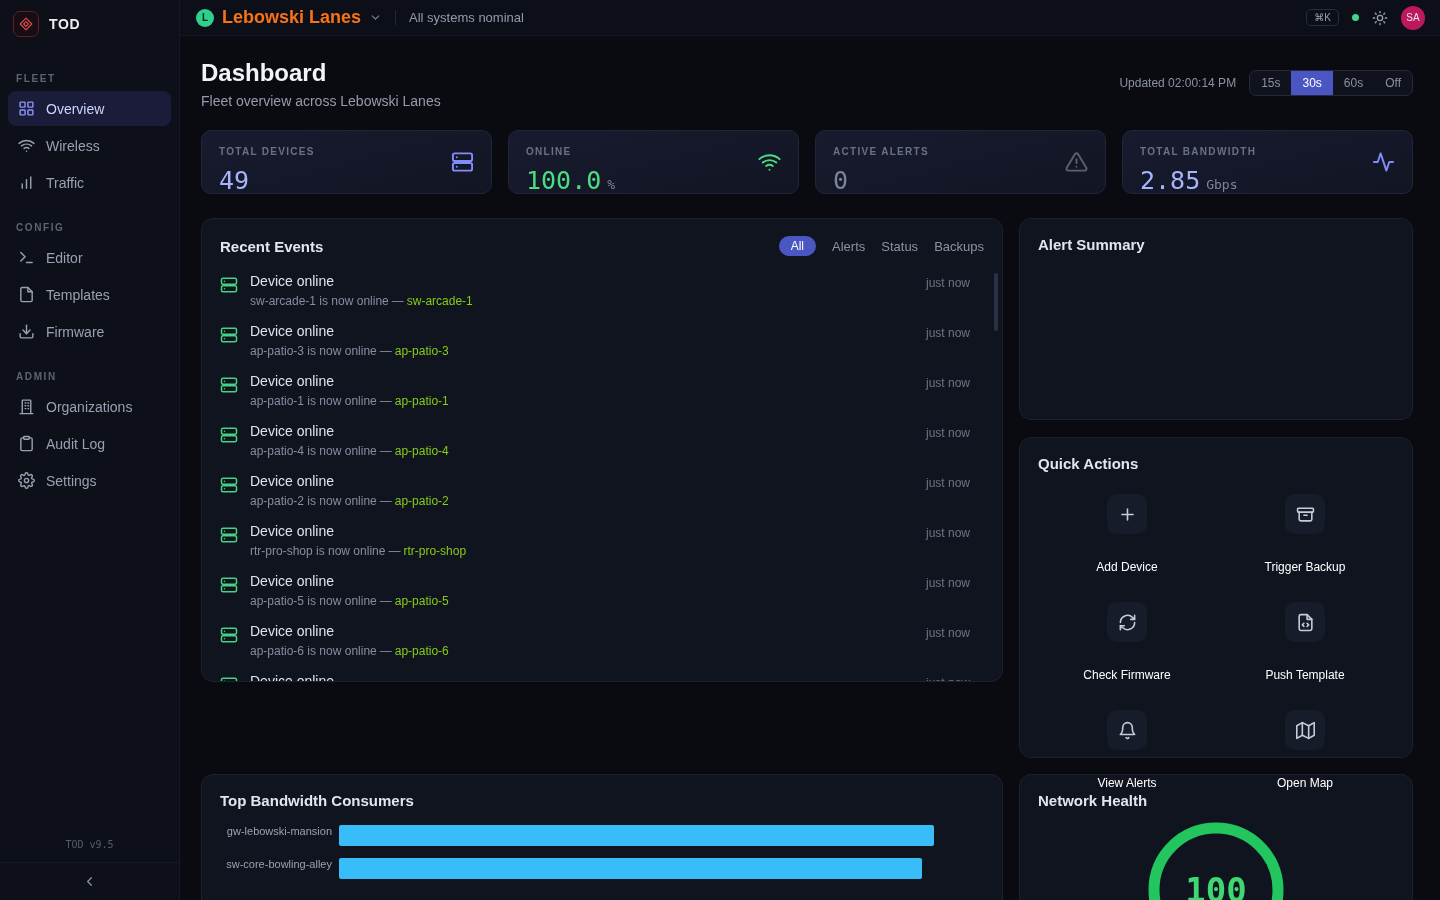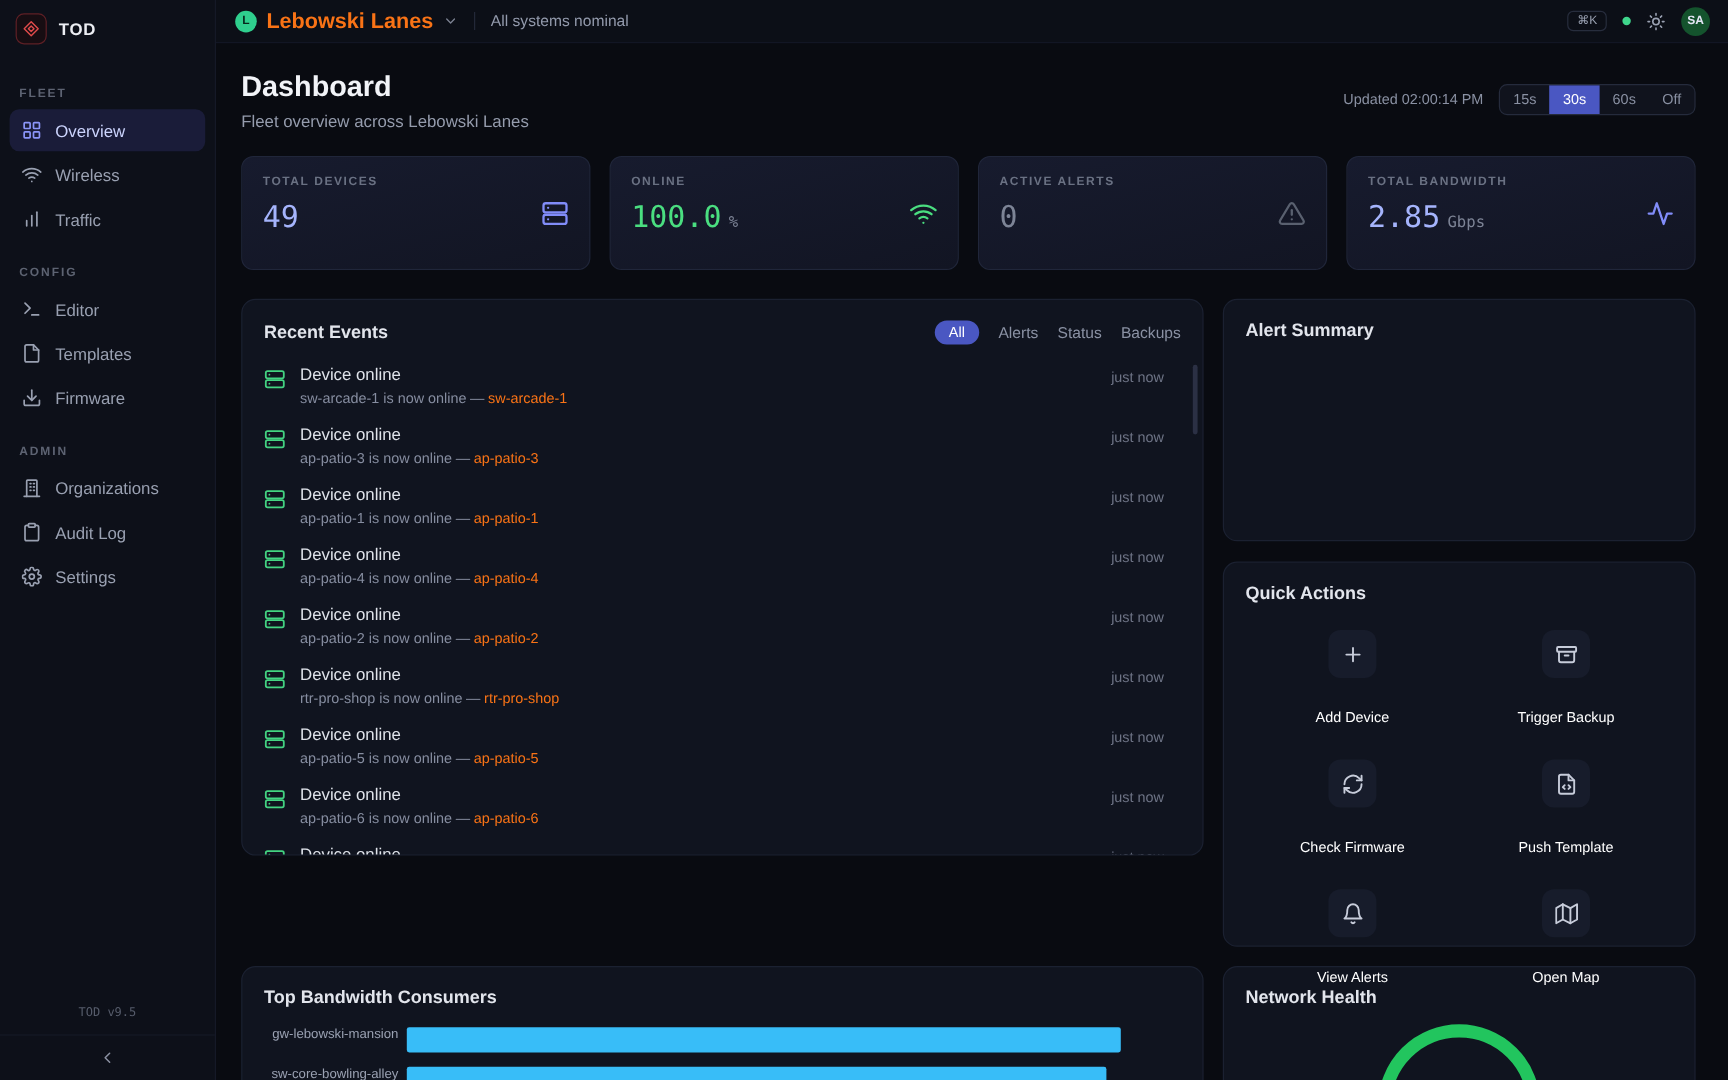--- a/index.html
+++ b/index.html
@@ -37,35 +37,35 @@
   .topbar-left { display:flex; align-items:center; gap:8px; cursor:pointer; }
   .org-avatar { width:18px; height:18px; border-radius:50%; background:#2fcf8e; color:#07271c; font-size:10px; font-weight:700; display:flex; align-items:center; justify-content:center; }
   .org-name { font-size:18px; font-weight:600; color:#f97316; }
   .chev { color:#7d8393; } .chev svg { width:13px; height:13px; }
   .v-divider { width:1px; height:15px; background:#232838; margin:0 13px; }
   .status-text { font-size:13px; color:#939aac; }
   .topbar-right { margin-left:auto; display:flex; align-items:center; gap:13px; }
   .kbd { border:1px solid #272d3d; border-radius:5px; padding:2px 7px; font-size:10px; color:#9aa1b2; cursor:pointer; }
   .status-dot { width:7px; height:7px; border-radius:50%; background:#3fd68c; }
   .sun-btn { color:#9aa1b2; cursor:pointer; } .sun-btn svg { width:16px; height:16px; }
-  .avatar { width:24px; height:24px; border-radius:50%; background:#14532d; font-size:10px; font-weight:700; color:#e3e6f5; display:flex; align-items:center; justify-content:center; cursor:pointer; }
+  .avatar { width:24px; height:24px; border-radius:50%; background:#be185d; font-size:10px; font-weight:400; color:#e3e6f5; display:flex; align-items:center; justify-content:center; cursor:pointer; }
 
   
   .content { flex:1; padding:24px 27px 0 21px; overflow:hidden; }
   .page-header { display:flex; justify-content:space-between; align-items:flex-start; }
   .page-title { font-size:24px; line-height:26px; font-weight:700; color:#f2f4f8; }
   .page-subtitle { margin-top:7px; font-size:14px; line-height:16px; color:#959cad; }
   .header-right { display:flex; align-items:center; gap:13px; margin-top:10px; }
   .updated { font-size:12px; color:#8a91a3; }
   .segmented { display:flex; background:#10131d; border:1px solid #252b3c; border-radius:7px; overflow:hidden; }
   .seg-btn { padding:5px 11px; font-size:12px; color:#8a91a3; cursor:pointer; }
   .seg-btn.active { background:#4a57c2; color:#fff; }
 
   .stats-grid { display:grid; grid-template-columns:repeat(4,1fr); gap:16px; margin-top:21px; }
-  .stat-card { position:relative; background:linear-gradient(165deg,#171b2e,#121523); border:1px solid #20263a; border-radius:10px; padding:15px 17px; height:95px; }
+  .stat-card { position:relative; background:linear-gradient(165deg,#171b2e,#121523); border:1px solid #20263a; border-radius:10px; padding:15px 17px; height:64px; }
   .stat-label { font-size:10px; font-weight:700; letter-spacing:1.3px; color:#6a7183; }
   .stat-value-row { margin-top:9px; display:flex; align-items:baseline; gap:6px; font-family:"DejaVu Sans Mono",monospace; }
   .stat-value { font-size:25px; font-weight:500; }
   .v-indigo { color:#a5b4fc; } .v-green { color:#4ade80; } .v-muted { color:#7d8496; }
   .stat-unit { font-size:13px; color:#7d8496; }
   .stat-icon { position:absolute; right:17px; top:50%; transform:translateY(-50%); }
   .stat-icon svg { width:23px; height:23px; }
   .i-indigo { color:#818cf8; } .i-green { color:#4ade80; } .i-muted { color:#59606f; }
 
   .dash-grid { display:flex; gap:16px; margin-top:24px; }
@@ -78,21 +78,21 @@
   .events-panel { height:464px; padding:17px 18px; overflow:hidden; position:relative; margin-bottom:92px; }
   .events-header { display:flex; align-items:center; justify-content:space-between; }
   .filters { display:flex; align-items:center; gap:16px; }
   .filter { font-size:13px; color:#8a91a3; cursor:pointer; }
   .filter.active { background:#4a57c2; color:#fff; font-size:12px; padding:3px 12px; border-radius:999px; }
   .events-list { margin-top:10px; }
   .event-row { display:flex; align-items:flex-start; gap:12px; padding:7px 14px 8px 0; cursor:pointer; }
   .ev-ic { width:18px; height:18px; color:#43d381; margin-top:3px; flex:none; }
   .ev-title { font-size:14px; line-height:17px; color:#dfe3ea; font-weight:500; }
   .ev-sub { margin-top:4px; font-size:12px; line-height:14px; color:#868da0; }
-  .ev-dev { color:#f97316; }
+  .ev-dev { color:#84cc16; }
   .ev-sep { margin:0 3px; color:#868da0; }
   .ev-time { margin-left:auto; font-size:12px; color:#6e7486; padding-top:3px; flex:none; }
   .scroll-thumb { position:absolute; right:4px; top:54px; width:4px; height:58px; border-radius:2px; background:#2b3044; cursor:pointer; }
 
   
   .alert-panel { height:202px; padding:17px 18px; margin-bottom:17px; }
   .alert-center { display:flex; flex-direction:column; align-items:center; margin-top:22px; }
   .alert-check { width:38px; height:38px; color:#34d36b; }
   .alert-status { margin-top:10px; font-size:14px; font-weight:600; color:#4ade80; }
   .alert-detail { margin-top:7px; font-size:12px; color:#868da0; }

